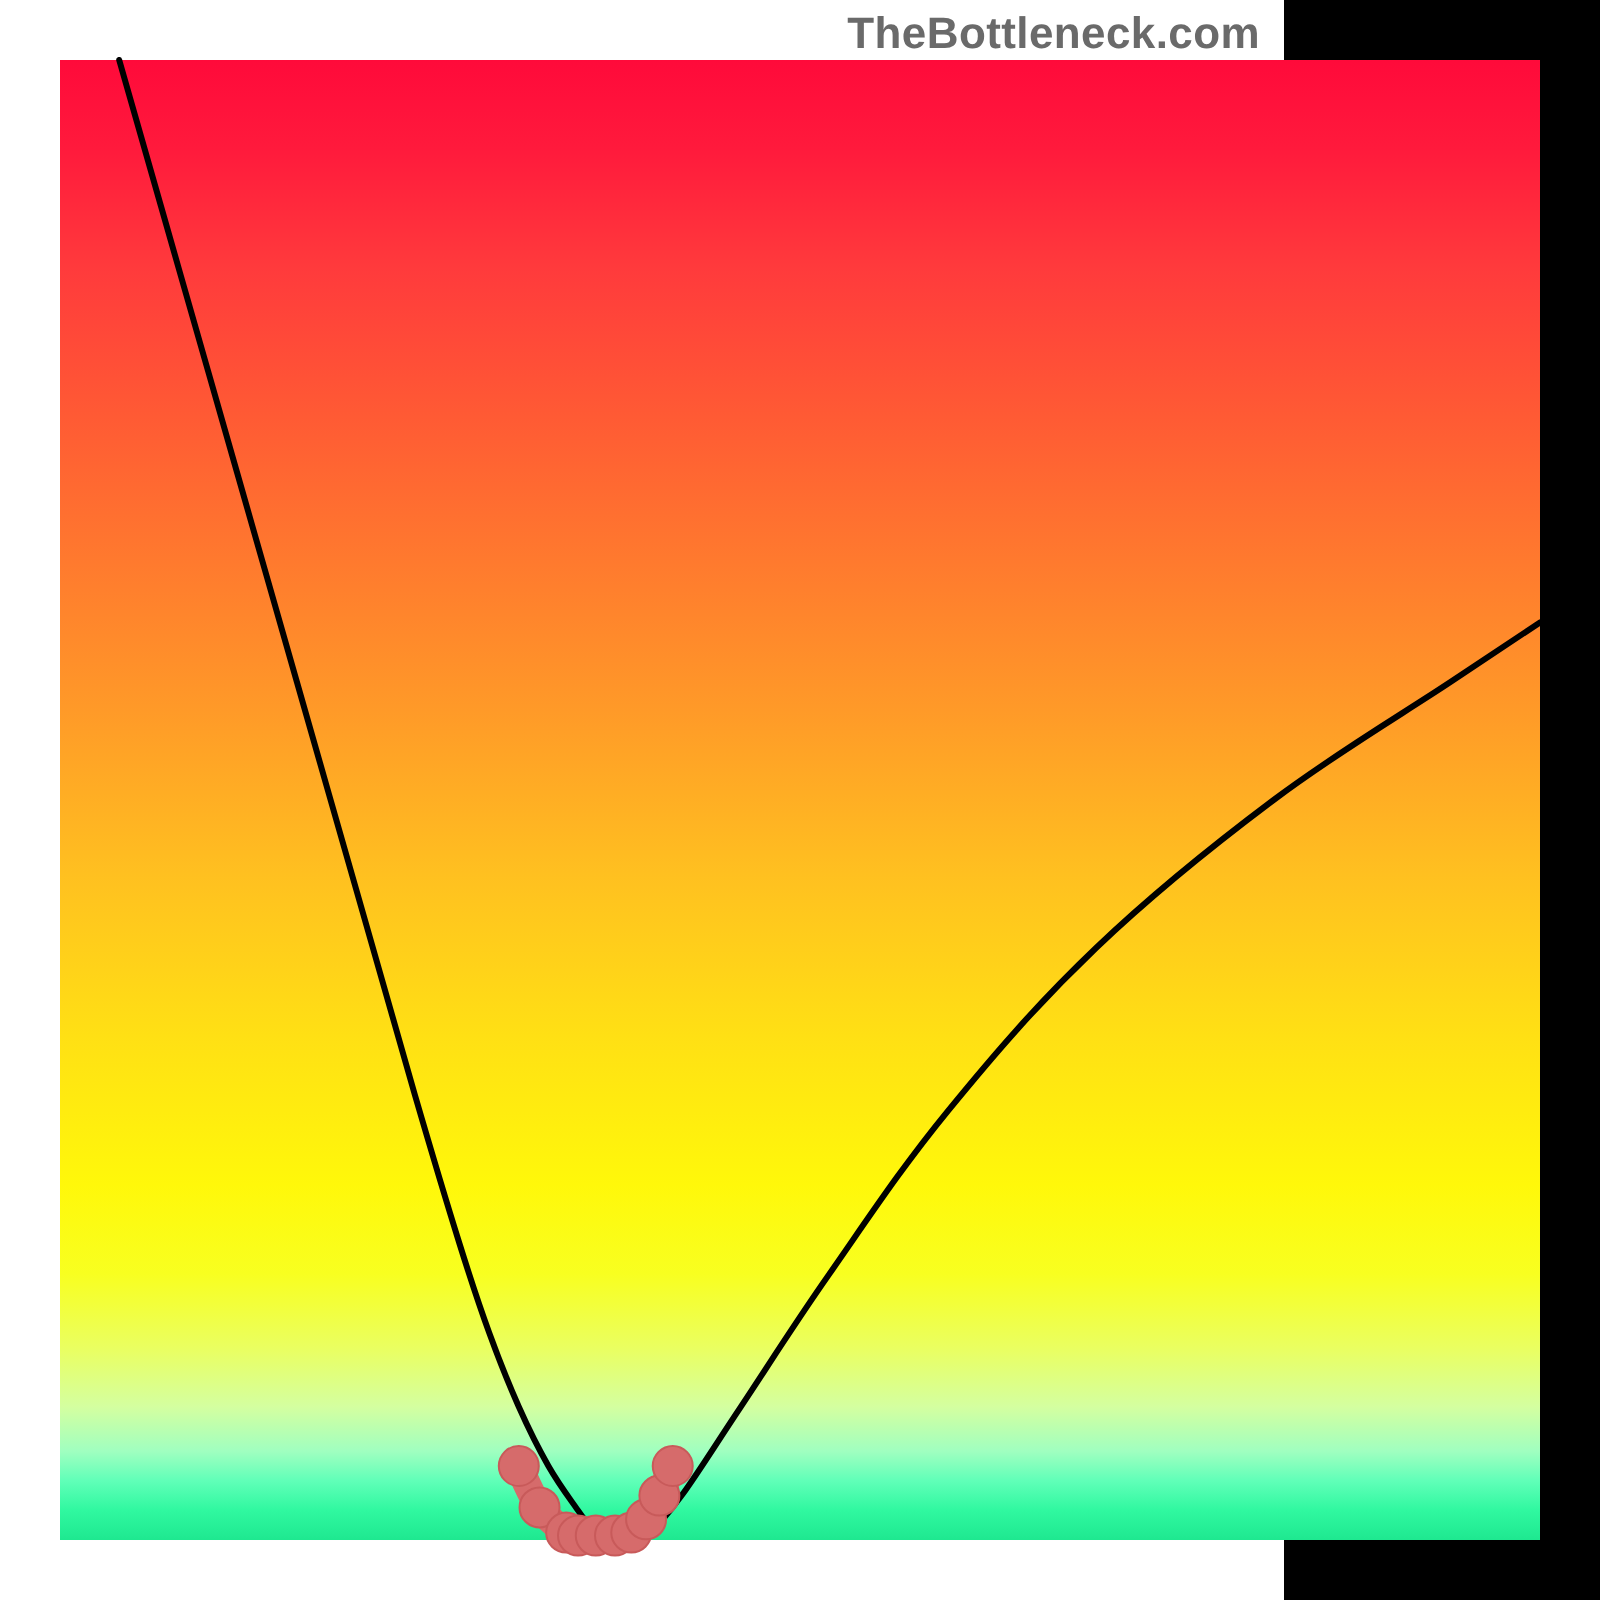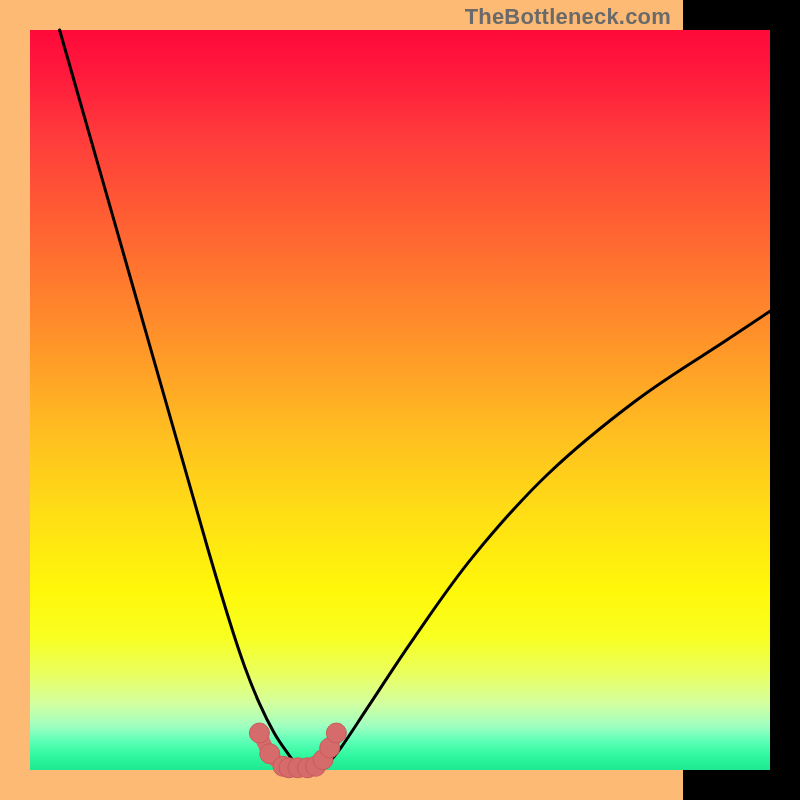--- a/index.html
+++ b/index.html
@@ -9,22 +9,21 @@
     height: 800px;
     background: #000;
     overflow: hidden;
   }
   .frame {
     position: absolute;
     left: 0;
     top: 0;
     width: 642px;
     height: 800px;
-    background: #fdba74;
-    padding-left: 41px;
+    background: #ffffff;
   }
   .plot-area {
     position: absolute;
     left: 30px;
     top: 30px;
     width: 740px;
     height: 740px;
     background: linear-gradient(to bottom,
       #ff0a3a 0%,
       #ff1a3c 6%,

